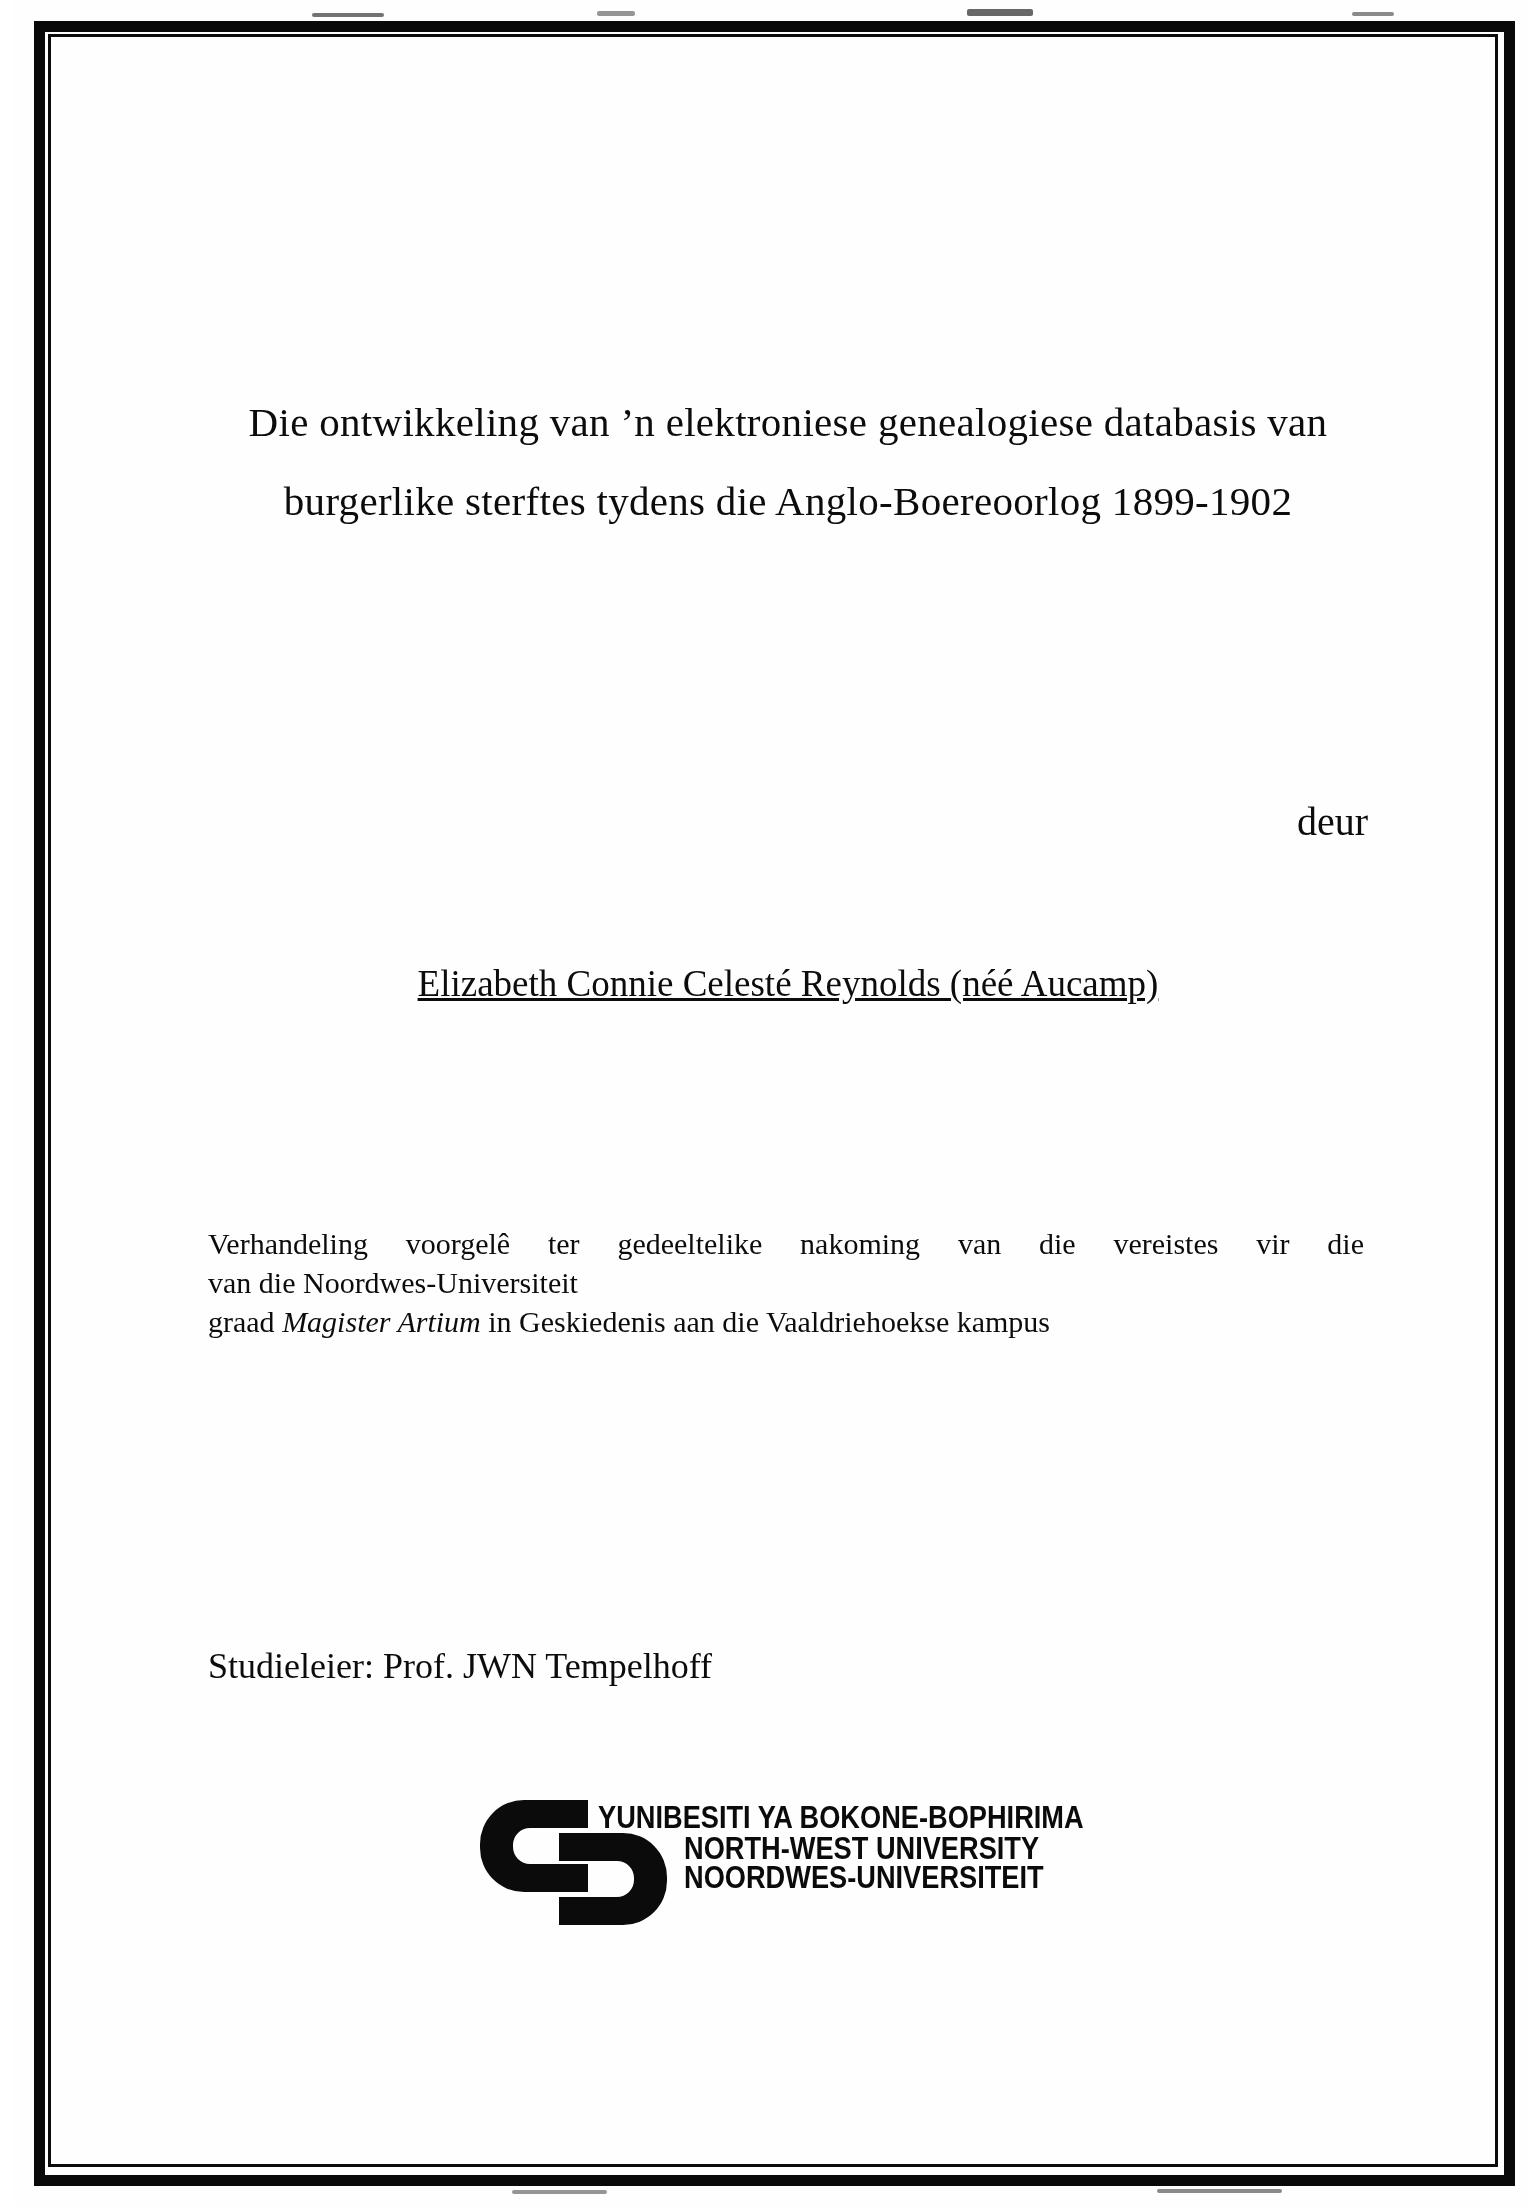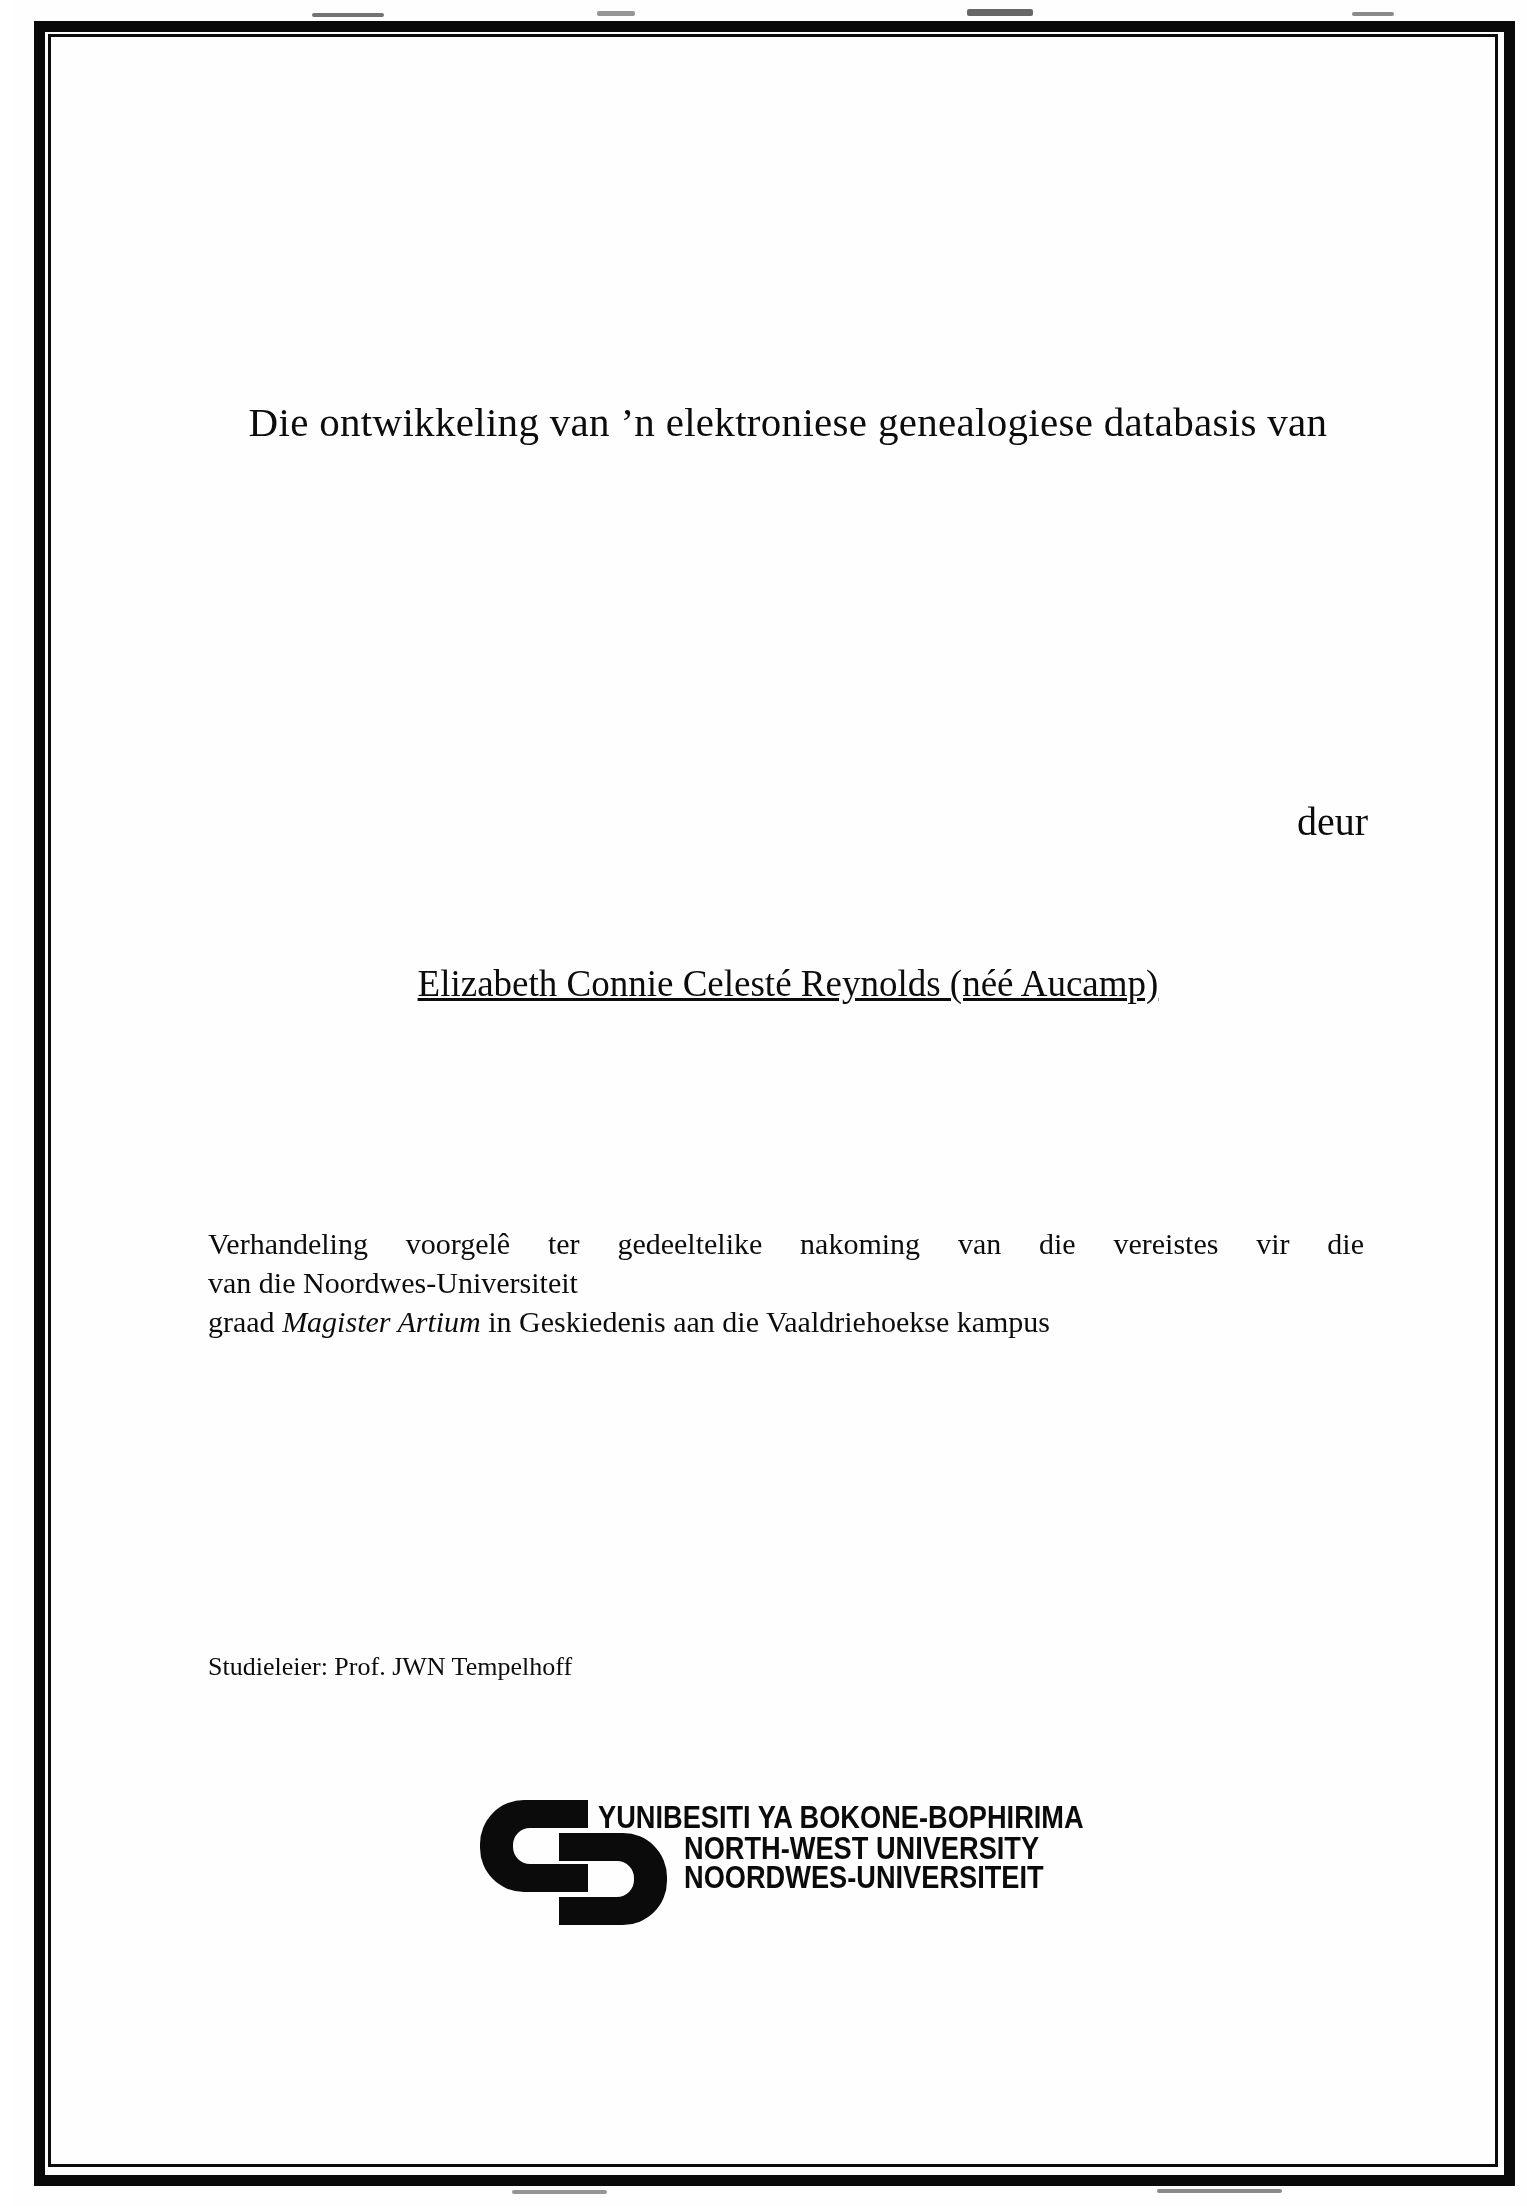--- a/index.html
+++ b/index.html
@@ -53,21 +53,21 @@
     font-size: 30px;
     line-height: 39px;
   }
   .submission .just {
     text-align: justify;
     text-align-last: justify;
   }
   .submission .italic { font-style: italic; }
   .supervisor-block {
     left: 196px; top: 1645px;
-    font-size: 26px;
+    font-size: 36px;
     line-height: 43px;
   }
   .logo-mark {
     left: 468px; top: 1800px;
     width: 187px; height: 125px;
   }
   .logo-line {
     position: absolute;
     font-family: "Liberation Sans", "DejaVu Sans", sans-serif;
     font-weight: bold;
@@ -93,20 +93,21 @@
   <div class="artifact" style="left:955px; top:9px; width:66px; height:7px; opacity:.65;"></div>
   <div class="artifact" style="left:1340px; top:12px; width:42px; height:4px; opacity:.5;"></div>
   <div class="artifact" style="left:500px; top:2190px; width:95px; height:4px; opacity:.45;"></div>
   <div class="artifact" style="left:1145px; top:2189px; width:125px; height:4px; opacity:.5;"></div>
 
   <div class="frame-outer"></div>
   <div class="frame-inner"></div>
 
   <div class="abs title-block">
     <div>Die ontwikkeling van ’n elektroniese genealogiese databasis van</div>
+    <div>burgerlike sterftes tydens die Anglo-Boereoorlog 1899-1902</div>
   </div>
 
   <div class="abs byline">deur</div>
 
   <div class="abs author">Elizabeth Connie Celesté Reynolds (néé Aucamp)</div>
 
   <div class="abs submission">
     <div class="just">Verhandeling voorgelê ter gedeeltelike nakoming van die vereistes vir die</div>
     <div>van die Noordwes-Universiteit</div>
     <div><span>graad </span><span class="italic">Magister Artium</span><span> in Geskiedenis aan die Vaaldriehoekse kampus</span></div>

